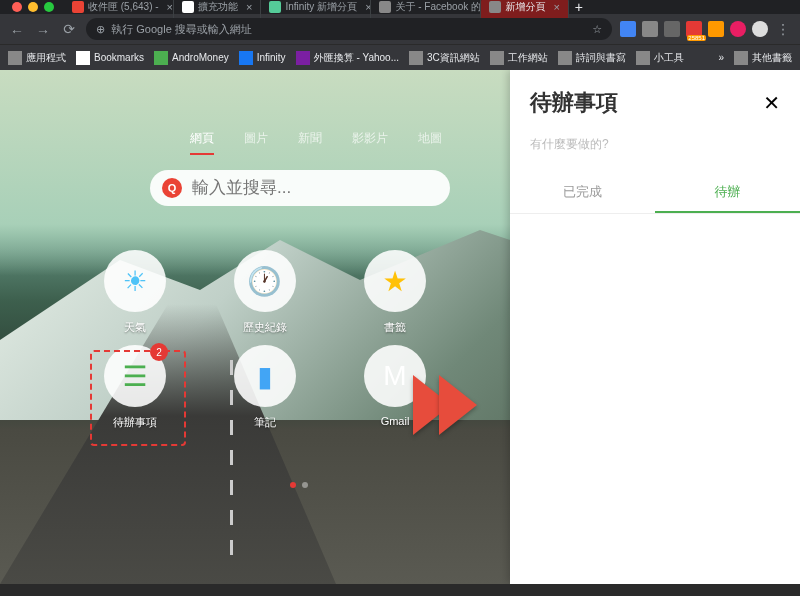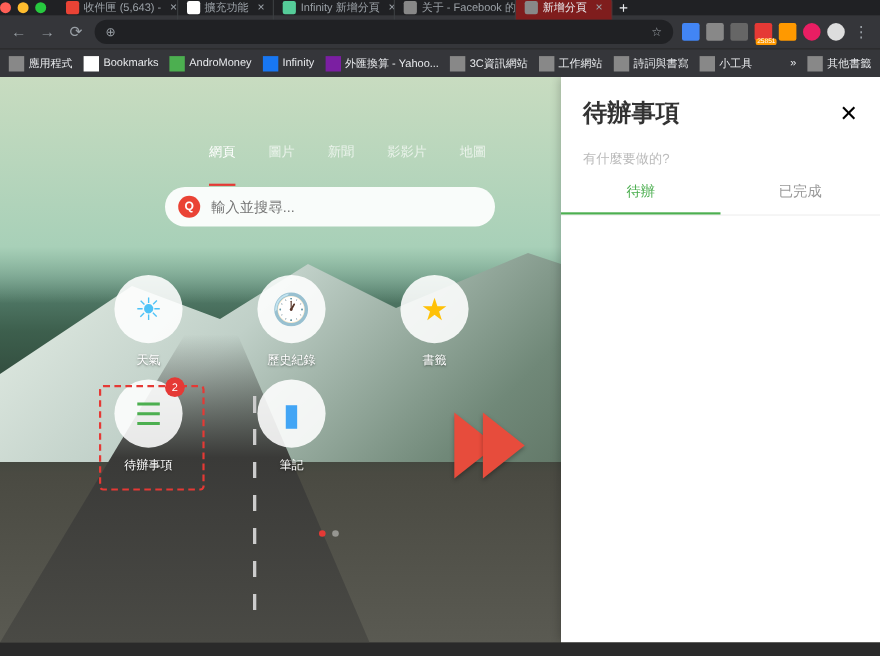--- a/index.html
+++ b/index.html
@@ -1,17 +1,17 @@
 <!DOCTYPE html>
 <html><head>
 <meta charset="utf-8">
 <style>
 *{margin:0;padding:0;box-sizing:border-box;font-family:-apple-system,BlinkMacSystemFont,"Segoe UI",sans-serif}
 body{width:800px;height:596px;overflow:hidden;background:#2a2a2a;position:relative}
-.tab-bar{height:14px;background:#202124;display:flex;align-items:center;padding-left:0}
+.tab-bar{height:14px;background:#202124;display:flex;align-items:center;padding-left:12px}
 .traffic{display:flex;gap:6px;margin-right:10px}
 .tl{width:10px;height:10px;border-radius:50%}
 .tl.r{background:#ff5f56}.tl.y{background:#ffbd2e}.tl.g{background:#27c93f}
 .tab{height:22px;display:flex;align-items:center;padding:0 8px;font-size:10px;color:#9aa0a6;gap:4px;max-width:110px;overflow:hidden;white-space:nowrap;border-right:1px solid #3c4043}
 .tab.active{background:#7f1d1d;color:#e8eaed;border-radius:6px 6px 0 0}
 .tab-ico{width:12px;height:12px;border-radius:2px;flex-shrink:0}
 .tab-x{margin-left:4px;font-size:11px;color:#9aa0a6}
 .newtab{width:20px;text-align:center;color:#e8eaed;font-size:14px}
 .addr-bar{height:30px;background:#35363a;display:flex;align-items:center;padding:0 8px;gap:8px}
 .nav-ico{color:#9aa0a6;font-size:14px;width:18px;text-align:center}
@@ -20,42 +20,42 @@
 .ext-ico{width:16px;height:16px;border-radius:2px}
 .bm-bar{height:26px;background:#35363a;display:flex;align-items:center;padding:0 8px;gap:10px;border-top:1px solid #2a2a2a;font-size:10px;color:#e8eaed}
 .bm{display:flex;align-items:center;gap:4px;white-space:nowrap}
 .bm-ico{width:14px;height:14px}
 .content{position:relative;height:514px;background:linear-gradient(180deg,#a8c9a8 0%,#7fb090 15%,#6aa388 25%,#5c8876 35%,#3d5f4d 45%,#2a3f33 60%,#4a4a42 70%,#5a5a52 100%);overflow:hidden}
 .sky{position:absolute;inset:0;background:linear-gradient(180deg,#c8dcc0 0%,#a8d0b8 30%,transparent 40%)}
 .mtn{position:absolute;top:150px;left:0;right:0;height:200px;background:linear-gradient(135deg,#e8f0e8 0%,#c0d0c8 30%,#708878 60%,#405040 100%);clip-path:polygon(0 60%,15% 20%,25% 35%,35% 10%,45% 30%,60% 5%,75% 25%,90% 15%,100% 40%,100% 100%,0 100%)}
 .road{position:absolute;bottom:0;left:0;right:40%;height:280px;background:linear-gradient(180deg,transparent 0%,#3a3a38 40%,#4a4a45 100%);clip-path:polygon(35% 0,45% 0,70% 100%,0 100%)}
 .road::after{content:"";position:absolute;left:48%;top:20%;width:3px;height:70%;background:repeating-linear-gradient(180deg,#ccc 0,#ccc 15px,transparent 15px,transparent 30px)}
 .nav-tabs{position:absolute;top:60px;left:190px;display:flex;gap:30px;font-size:12px;color:rgba(255,255,255,.7)}
-.nav-tab{padding-bottom:20px}
+.nav-tab{padding-bottom:6px}
 .nav-tab.active{color:#fff;border-bottom:2px solid #e53935}
 .search{position:absolute;top:100px;left:150px;width:300px;height:36px;background:rgba(255,255,255,.92);border-radius:18px;display:flex;align-items:center;padding:0 12px;gap:10px}
 .search-ico{width:20px;height:20px;border-radius:50%;background:#ea4335;display:flex;align-items:center;justify-content:center;color:#fff;font-size:11px;font-weight:bold}
-.search input{border:none;background:none;outline:none;flex:1;font-size:13px;color:#666}
+.search input{border:none;background:none;outline:none;flex:1;font-size:17px;color:#666}
 .apps{position:absolute;top:180px;left:70px;display:grid;grid-template-columns:repeat(3,130px);gap:0;row-gap:10px}
 .app{display:flex;flex-direction:column;align-items:center;gap:8px}
 .app-ico{width:62px;height:62px;border-radius:50%;background:rgba(255,255,255,.88);display:flex;align-items:center;justify-content:center;position:relative}
 .app-lbl{font-size:11px;color:#fff;text-shadow:0 1px 2px rgba(0,0,0,.5)}
 .badge{position:absolute;top:-2px;right:-2px;width:18px;height:18px;border-radius:50%;background:#e53935;color:#fff;font-size:10px;display:flex;align-items:center;justify-content:center}
 .highlight{position:absolute;top:280px;left:90px;width:96px;height:96px;border:2px dashed #e53935;border-radius:4px;pointer-events:none}
 .dots{position:absolute;top:412px;left:290px;display:flex;gap:6px}
 .dot{width:6px;height:6px;border-radius:50%;background:rgba(255,255,255,.4)}
 .dot.active{background:#e53935}
 .arrows{position:absolute;top:305px;left:425px;display:flex}
 .arrow{width:0;height:0;border-top:30px solid transparent;border-bottom:30px solid transparent;border-left:38px solid #e74c3c;filter:drop-shadow(0 2px 2px rgba(0,0,0,.3));margin-left:-12px}
 .arrow::after{content:"";position:absolute;top:-22px;left:-32px;width:0;height:0;border-top:22px solid transparent;border-bottom:22px solid transparent;border-left:28px solid #fff;opacity:.0}
 .panel{position:absolute;top:0;right:0;width:290px;height:514px;background:#fff;box-shadow:-2px 0 8px rgba(0,0,0,.2)}
 .panel-hd{padding:18px 20px;display:flex;align-items:center;justify-content:space-between}
 .panel-title{font-size:22px;font-weight:600;color:#333}
 .panel-x{font-size:20px;cursor:pointer}
-.panel-input{padding:0 20px;color:#bbb;font-size:12px;margin-bottom:2px}
+.panel-input{padding:0 20px;color:#bbb;font-size:12px;margin-bottom:20px}
 .panel-tabs{display:flex;border-bottom:1px solid #eee}
 .ptab{flex:1;text-align:center;padding:10px;font-size:13px;color:#999}
 .ptab.active{color:#4caf50;border-bottom:2px solid #4caf50}
 .todos{padding:20px}
 .todo{display:flex;align-items:center;gap:12px;padding:12px 0;font-size:13px;color:#444}
 .cb{width:16px;height:16px;border:2px solid #999;border-radius:2px;flex-shrink:0}
 </style>
 </head>
 <body>
 
@@ -94,20 +94,21 @@
     </div>
   <div class="newtab">+</div>
 </div>
 
 <div class="addr-bar">
   <span class="nav-ico">←</span>
   <span class="nav-ico">→</span>
   <span class="nav-ico">⟳</span>
   <div class="url">
     <span>⊕</span>
+    <span>執行 Google 搜尋或輸入網址</span>
     <span style="margin-left:auto">☆</span>
   </div>
   <div class="ext-icons">
     <div class="ext-ico" style="background:#4285f4"></div>
     <div class="ext-ico" style="background:#888"></div>
     <div class="ext-ico" style="background:#666"></div>
     <div class="ext-ico" style="background:#e53935;position:relative">
         <span style="position:absolute;bottom:-4px;right:-4px;font-size:6px;background:#f90;color:#fff;padding:0 1px;border-radius:2px">25851</span>
       </div>
     <div class="ext-ico" style="background:#f90"></div>
@@ -206,20 +207,26 @@
           <div class="badge">2</div>
         </div>
         <div class="app-lbl">待辦事項</div>
       </div>
       <div class="app">
         <div class="app-ico">
           <span style="font-size:28px;color:#42a5f5">▮</span>
         </div>
         <div class="app-lbl">筆記</div>
       </div>
+      <div class="app">
+        <div class="app-ico">
+          <span style="font-size:28px;color:#fff">M</span>
+        </div>
+        <div class="app-lbl">Gmail</div>
+      </div>
     </div>
 
   <div class="highlight"></div>
 
   <div class="dots">
     <div class="dot active"></div>
     <div class="dot"></div>
   </div>
 
   <div class="arrows">
@@ -227,19 +234,19 @@
     <div class="arrow"></div>
   </div>
 
   <div class="panel">
     <div class="panel-hd">
       <div class="panel-title">待辦事項</div>
       <div class="panel-x">✕</div>
     </div>
     <div class="panel-input">有什麼要做的?</div>
     <div class="panel-tabs">
+      <div class="ptab">已完成</div>
       <div class="ptab active">待辦</div>
-      <div class="ptab">已完成</div>
     </div>
     <div class="todos" id="todos">
       </div>
   </div>
 </div>
 
 </body></html>

